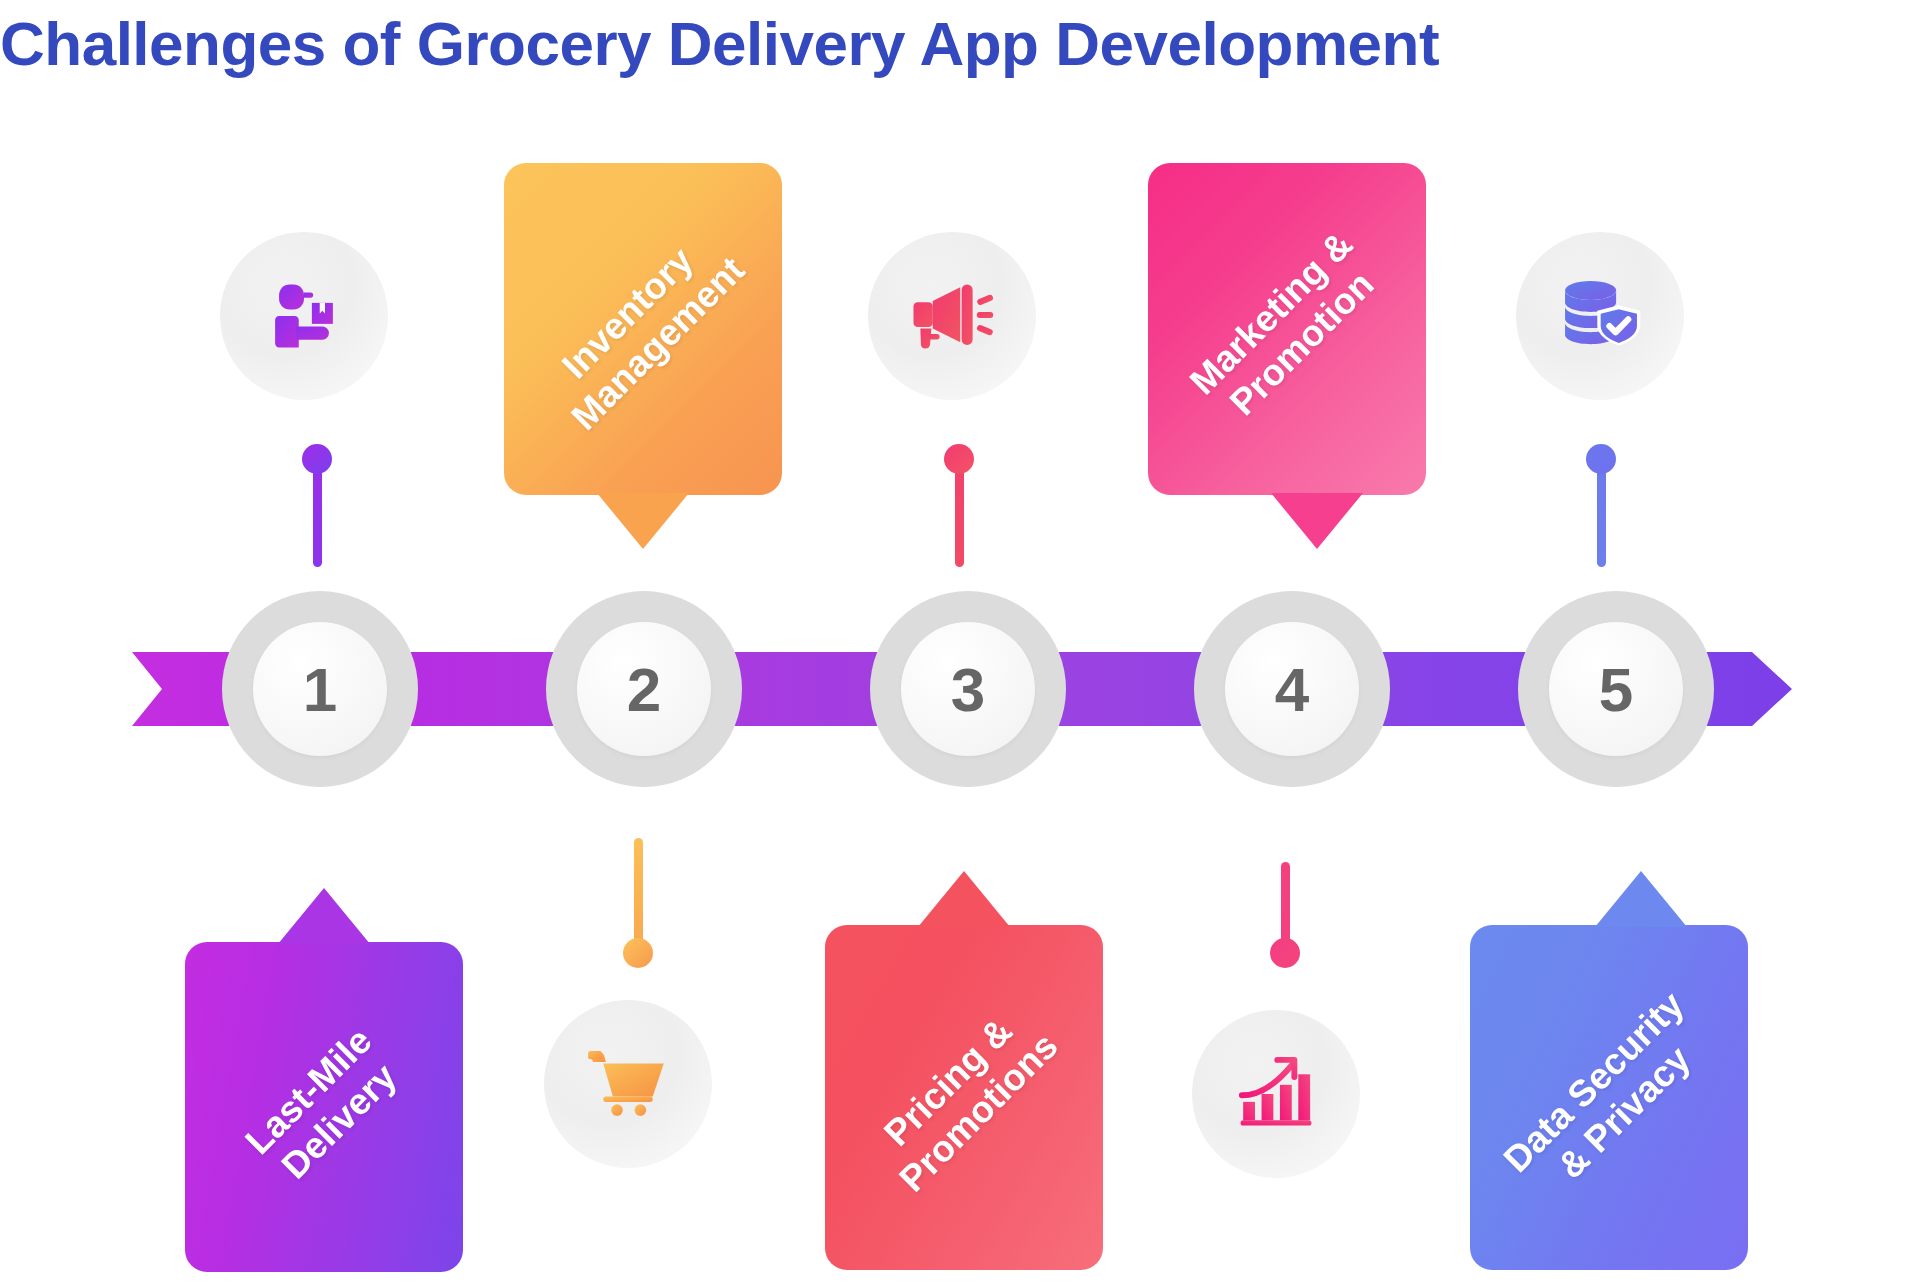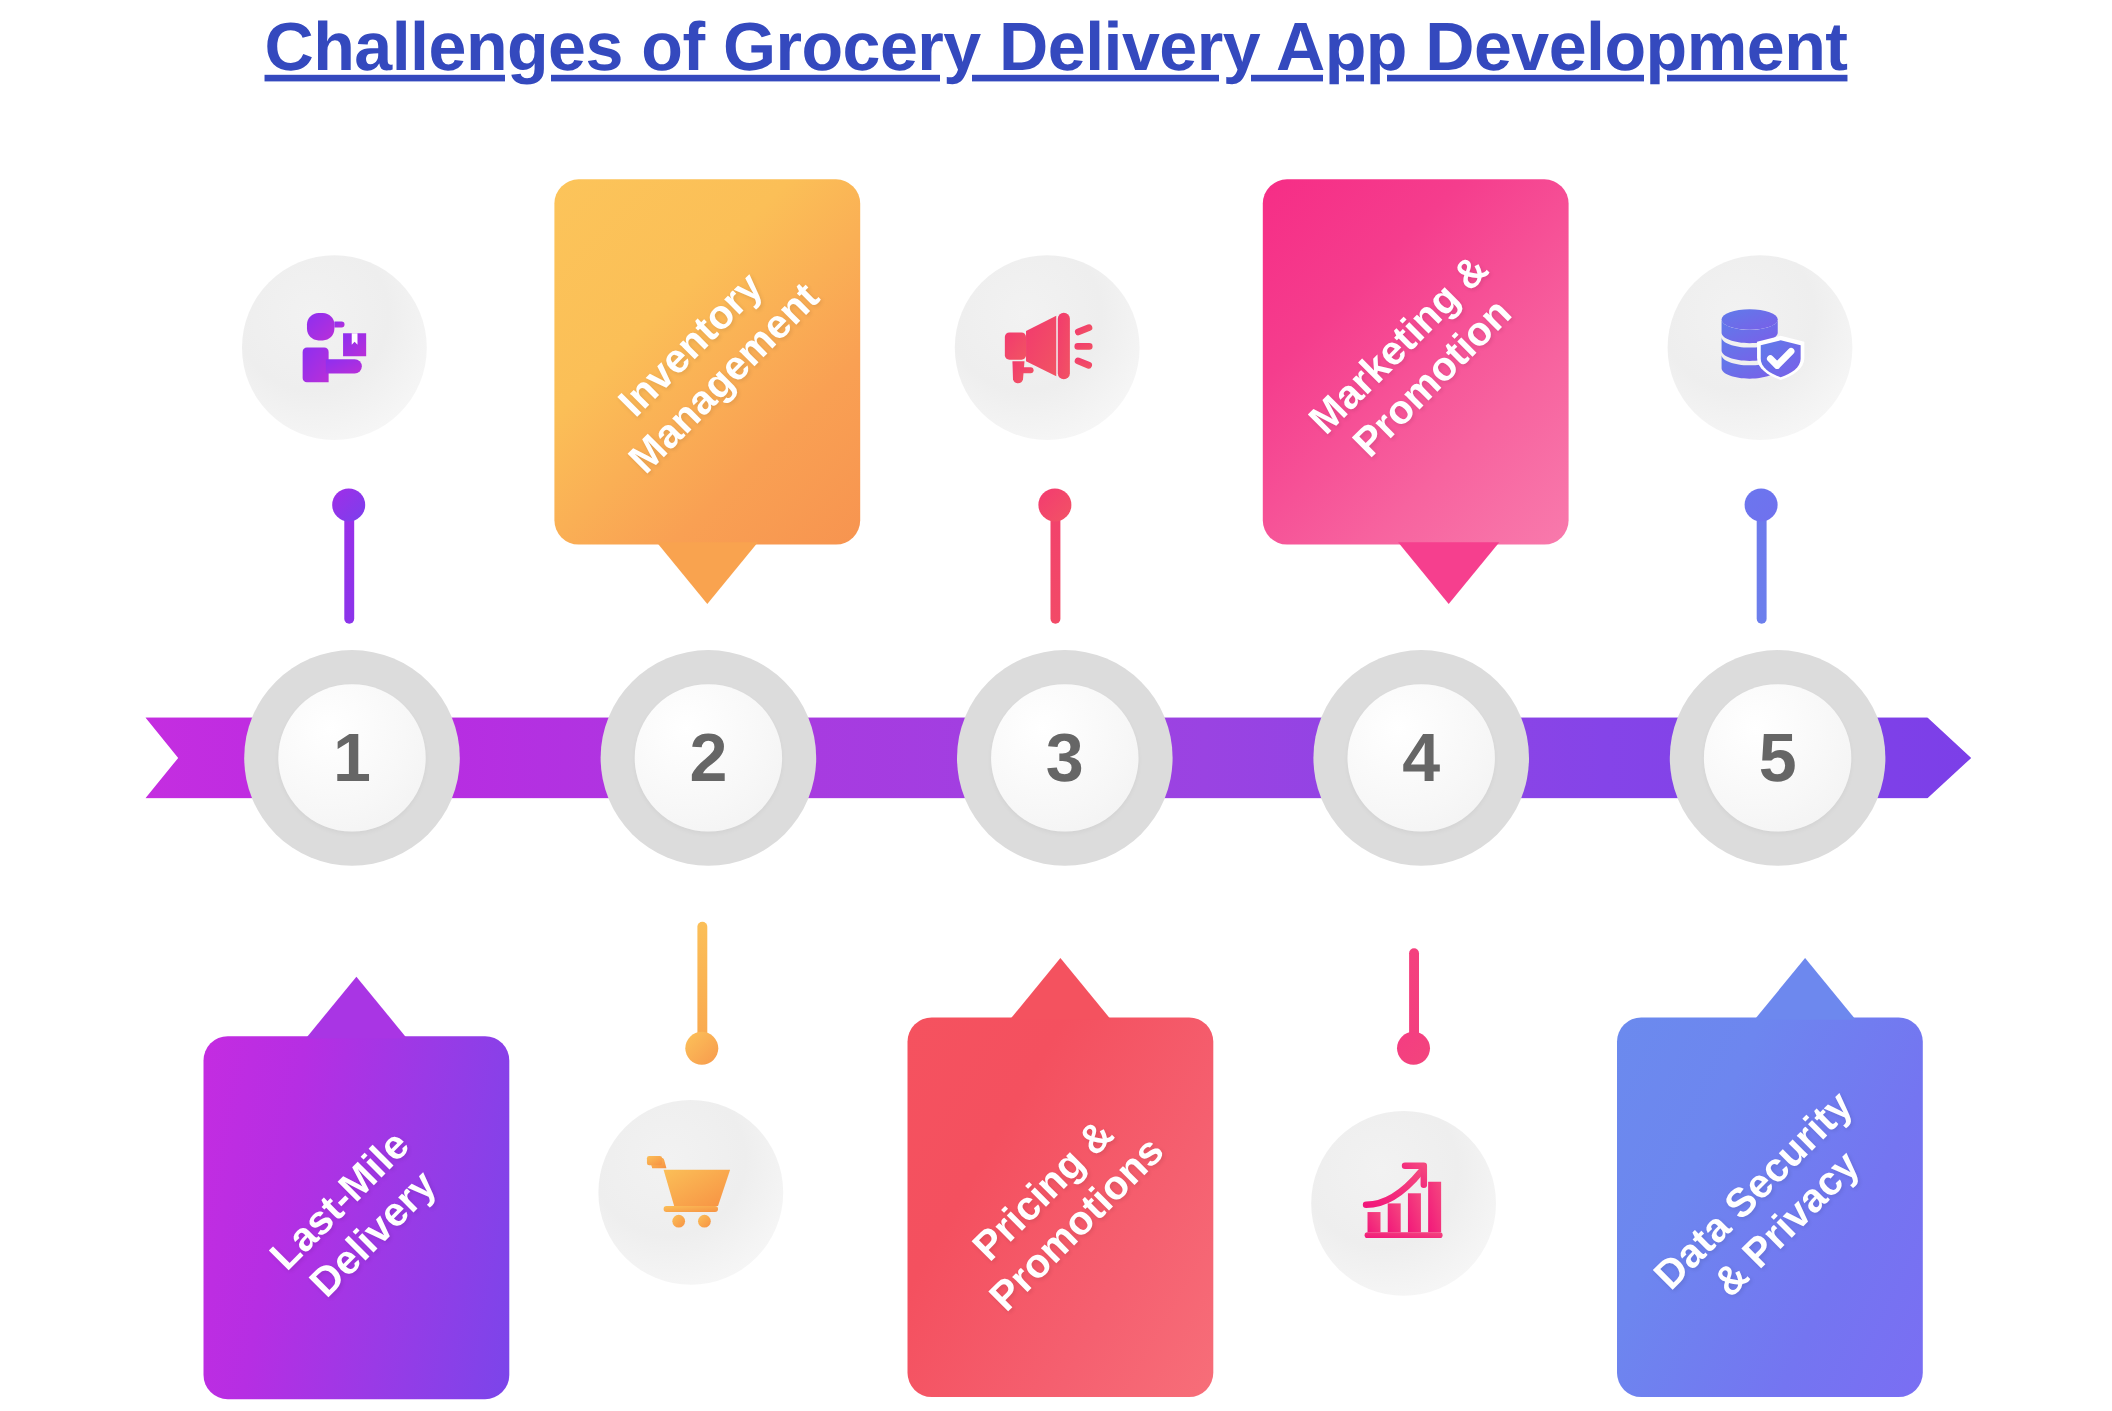--- a/index.html
+++ b/index.html
@@ -8,27 +8,25 @@
     background:#ffffff;
     font-family:"Liberation Sans", sans-serif;
     overflow:hidden;
     position:relative;
   }
   .stage{position:absolute;left:0;top:0;width:1920px;height:1283px;}
 
   
   .title{
     position:absolute;left:0;top:8px;width:1920px;
-    text-align:center;
     font-size:62px;
     font-weight:bold;
     letter-spacing:-0.5px;
     color:#3449be;
     white-space:nowrap;
-    text-decoration:underline;
   }
 
   
   .ribbon{
     position:absolute;
     left:132px; top:652px;
     width:1660px; height:74px;
     background:linear-gradient(90deg,#c42ee0 0%,#bb2ae2 12%,#a93ae0 34%,#9a43e2 58%,#8544e8 80%,#7c3fe8 100%);
     -webkit-clip-path:polygon(0 0, 30px 50%, 0 100%, calc(100% - 40px) 100%, 100% 50%, calc(100% - 40px) 0);
     clip-path:polygon(0 0, 30px 50%, 0 100%, calc(100% - 40px) 100%, 100% 50%, calc(100% - 40px) 0);

